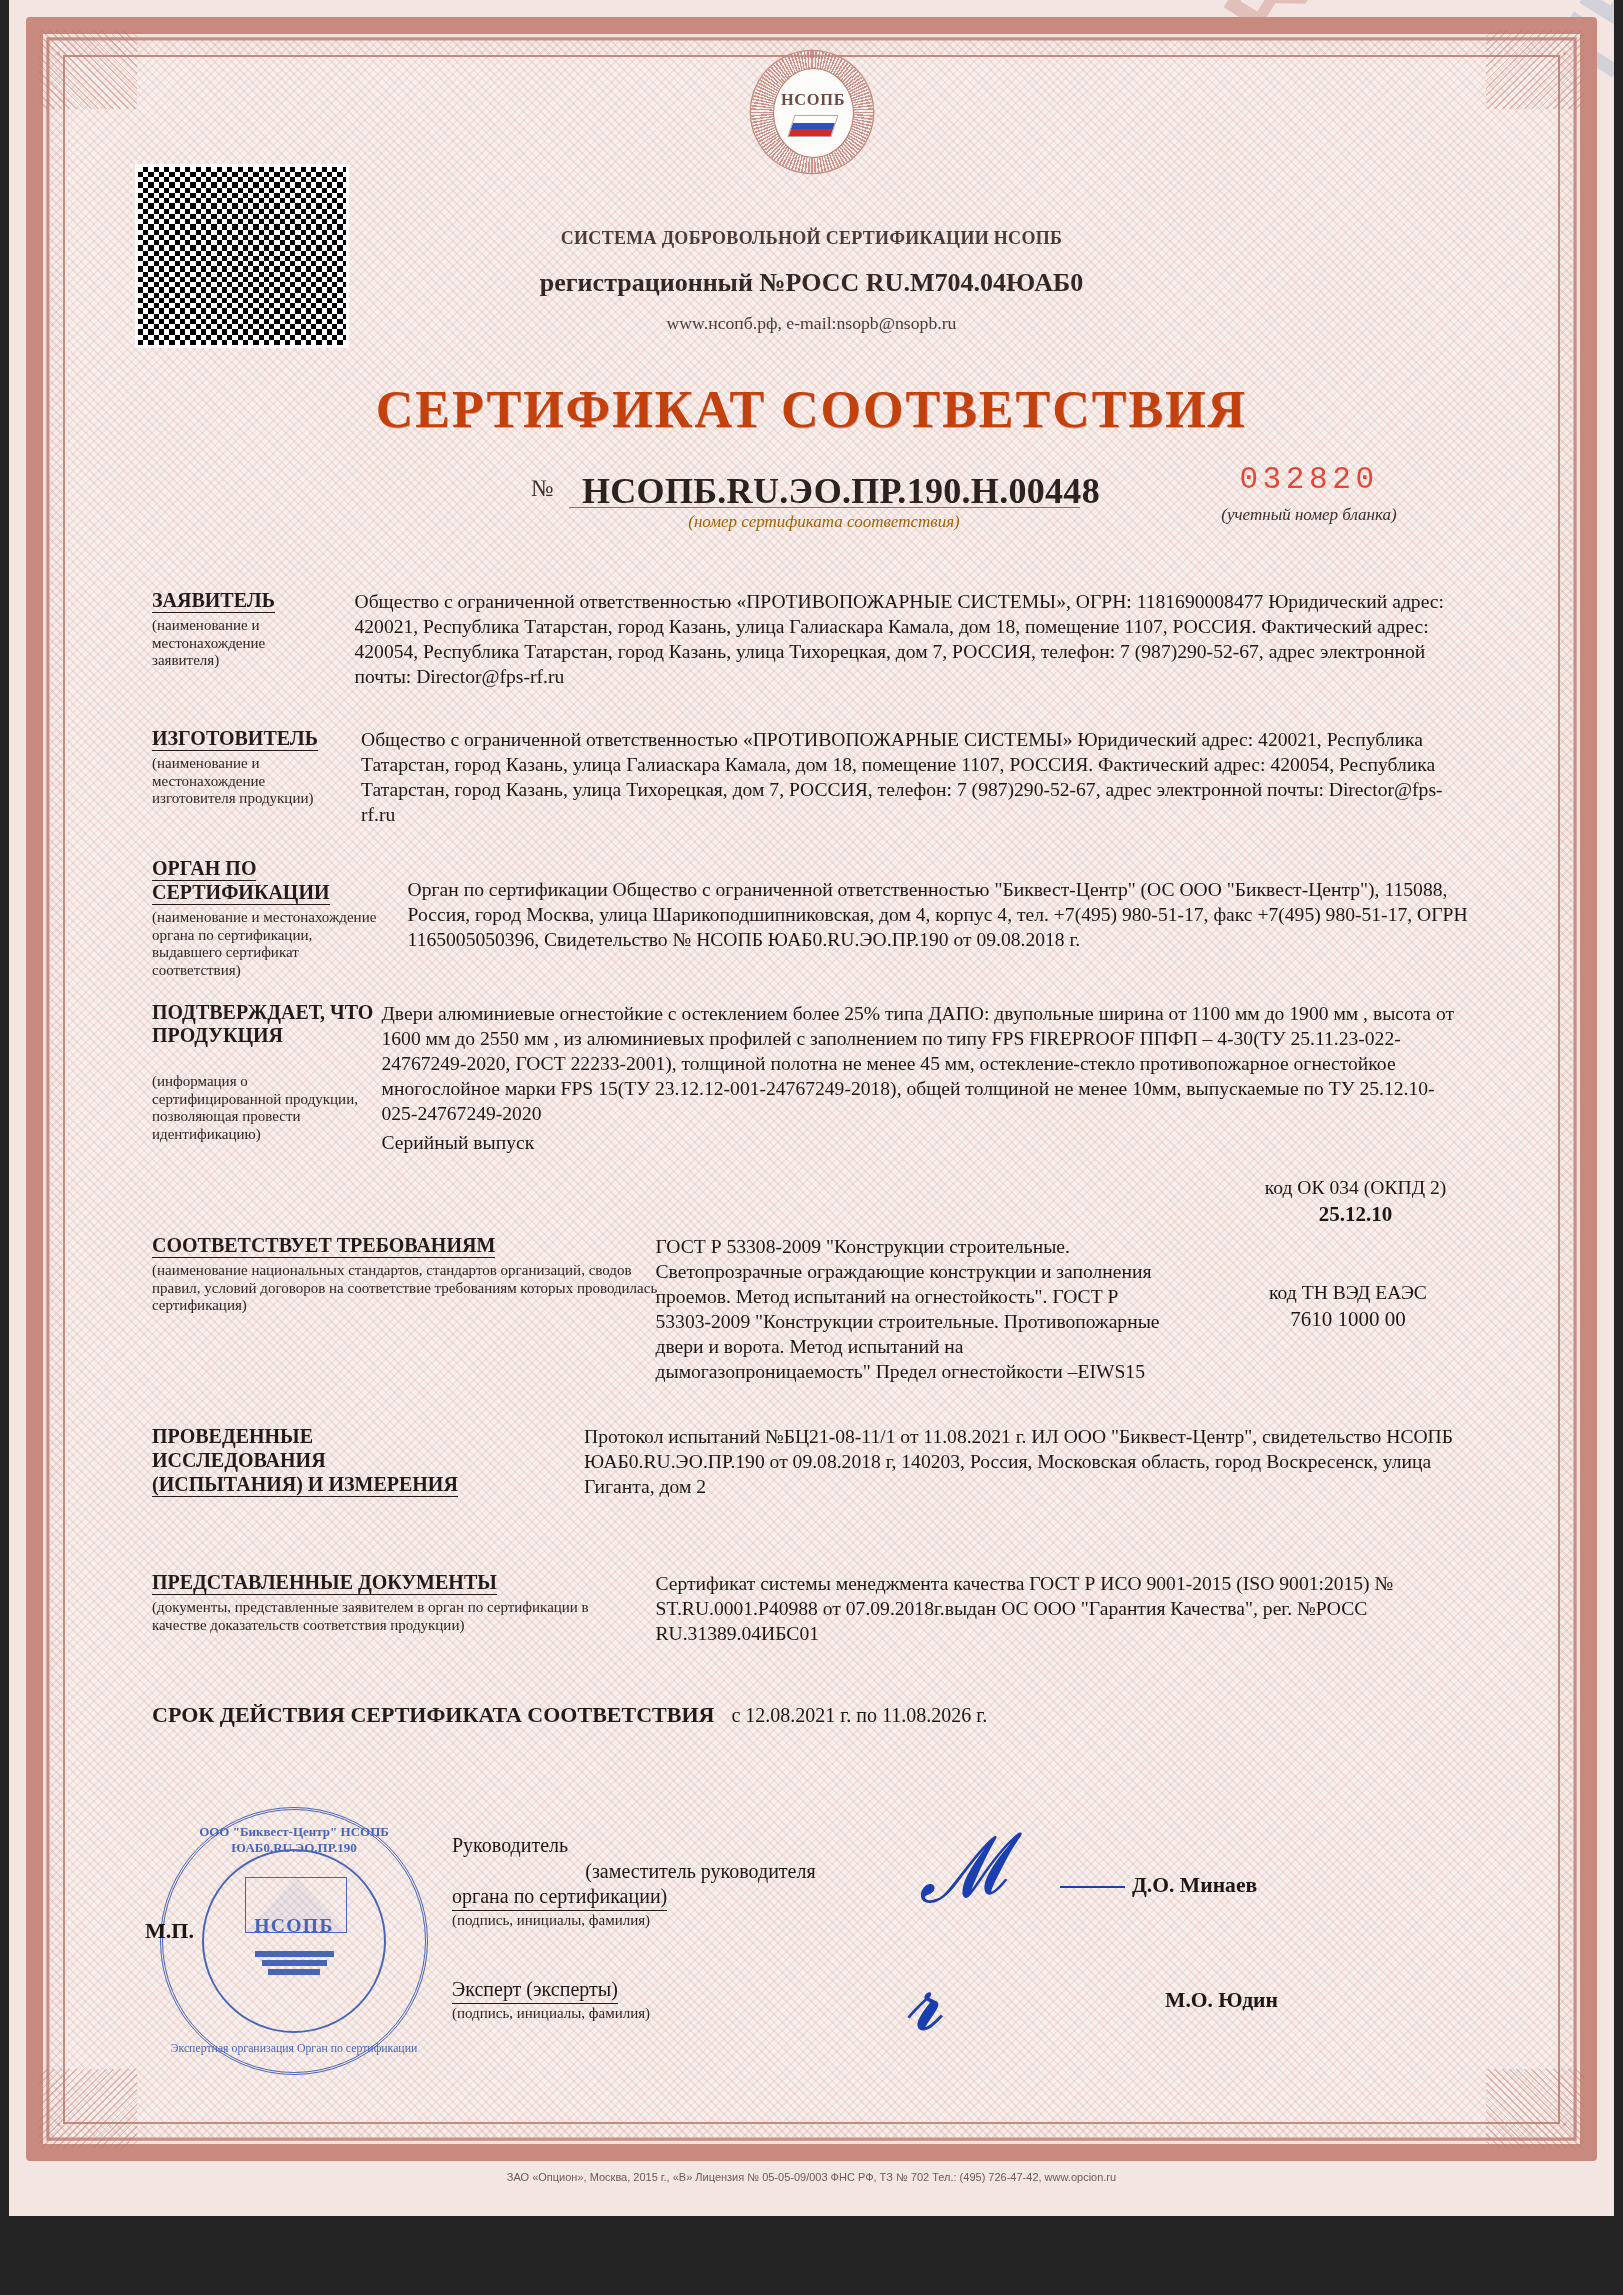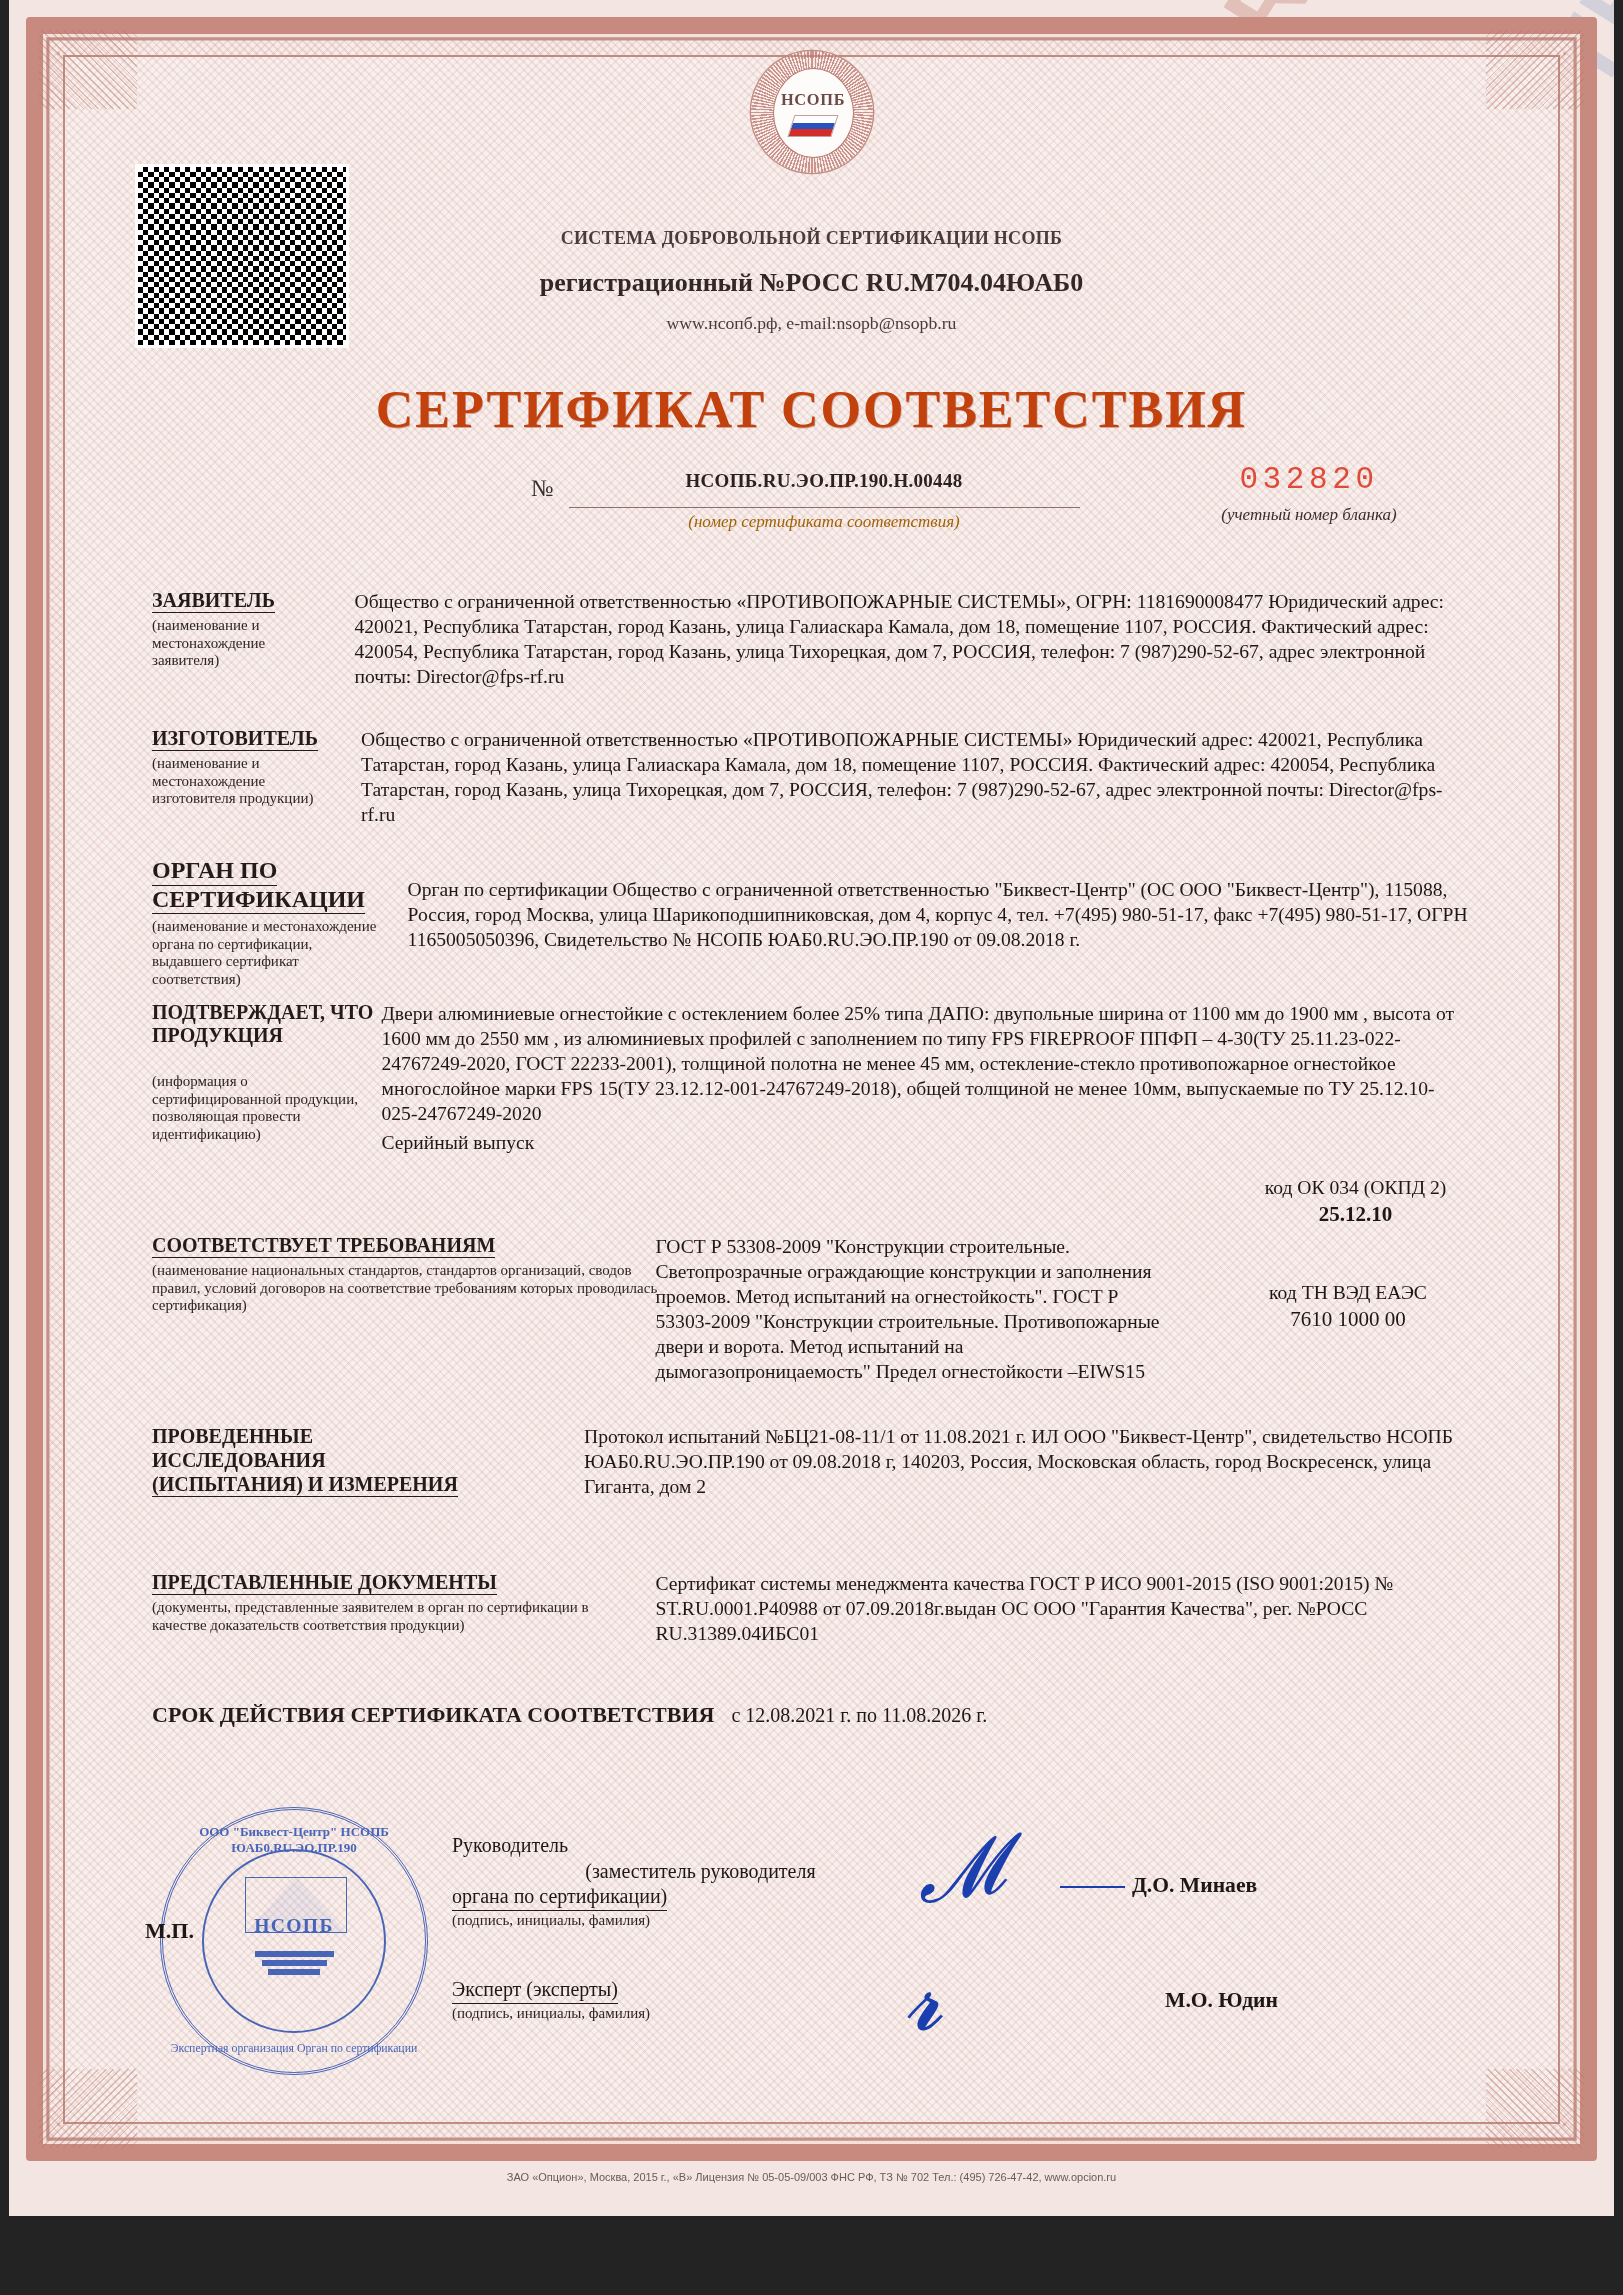--- a/index.html
+++ b/index.html
@@ -100,21 +100,21 @@
   .title{
     position:absolute;left:0;right:0;top:380px;text-align:center;
     font-size:52px;font-weight:bold;color:#c2410c;letter-spacing:2px;
     text-shadow:0.7px 0.7px 0 #cfa79f;
   }
 
   .numline{position:absolute;left:497px;top:466px;width:668px;}
   .numline .no{position:absolute;left:34px;top:9.2px;font-size:23.6px;color:#3a2e2c;}
   .numline .val{
     position:absolute;left:85px;top:3.9px;width:484px;text-align:center;
-    font-size:19px;font-weight:bold;color:#2b2220;letter-spacing:0.3px;
+    font-size:36px;font-weight:bold;color:#2b2220;letter-spacing:0.3px;
   }
   .numline .rule{position:absolute;left:72px;top:41px;width:511px;border-bottom:1.3px solid #8c6f6a;}
   .numline .cap{position:absolute;left:85px;top:46px;width:484px;text-align:center;
     font-size:17px;font-style:italic;color:#a16207;}
   .blank-no{
     position:absolute;left:1191px;top:462px;width:236px;text-align:center;
     font-size:31px;color:#e04a38;letter-spacing:4.6px;font-family:"Liberation Mono", monospace;
   }
   .blank-cap{
     position:absolute;left:1152px;top:505px;width:314px;text-align:center;
@@ -228,21 +228,21 @@
   <div class="row" style="left:152px;top:727px;width:1316px;">
     <div style="width:196px;">
       <div class="lbl" style="font-size:20px;"><span class="u">ИЗГОТОВИТЕЛЬ</span></div>
       <div class="sub" style="width:183px;margin-top:3.9px;">(наименование и местонахождение изготовителя продукции)</div>
     </div>
     <div class="txt" style="width:1106px;margin-left:13px;">Общество с ограниченной ответственностью «ПРОТИВОПОЖАРНЫЕ СИСТЕМЫ» Юридический адрес: 420021, Республика Татарстан, город Казань, улица Галиаскара Камала, дом 18, помещение 1107, РОССИЯ. Фактический адрес: 420054, Республика Татарстан, город Казань, улица Тихорецкая, дом 7, РОССИЯ, телефон: 7 (987)290-52-67, адрес электронной почты: Director@fps-rf.ru</div>
   </div>
 
   <div class="row" style="left:152px;top:857px;width:1316px;">
     <div style="width:236px;">
-      <div class="lbl" style="font-size:24px;line-height:1.15;">
+      <div class="lbl" style="font-size:20px;line-height:1.15;">
         <span class="u">ОРГАН ПО</span><br>
         <span class="u">СЕРТИФИКАЦИИ</span>
       </div>
       <div class="sub" style="width:229px;margin-top:3.9px;">(наименование и местонахождение органа по сертификации, выдавшего сертификат соответствия)</div>
     </div>
     <div class="txt" style="width:1060px;margin-left:19.6px;padding-top:19.6px;">Орган по сертификации Общество с ограниченной ответственностью "Биквест-Центр" (ОС ООО "Биквест-Центр"), 115088, Россия, город Москва, улица Шарикоподшипниковская, дом 4, корпус 4, тел. +7(495) 980-51-17, факс +7(495) 980-51-17, ОГРН 1165005050396, Свидетельство № НСОПБ ЮАБ0.RU.ЭО.ПР.190 от 09.08.2018 г.</div>
   </div>
 
   <div class="row" style="left:152px;top:1001px;width:1316px;">
     <div style="width:223px;">

